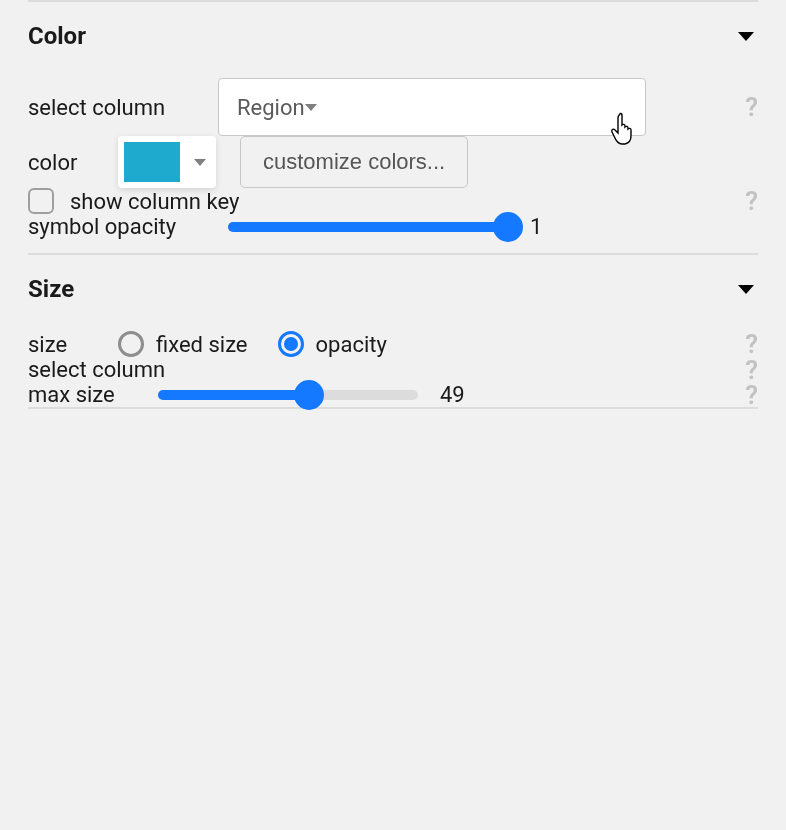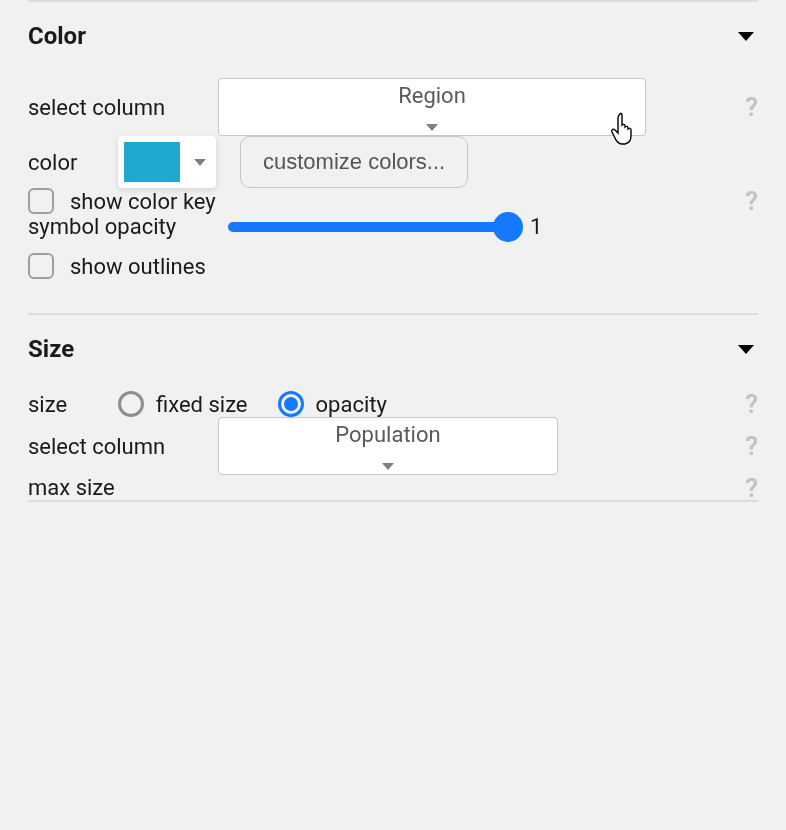--- a/index.html
+++ b/index.html
@@ -49,29 +49,27 @@
       width: 190px;
       color: #1a1a1a;
       flex-shrink: 0;
     }
     .label-short { width: 90px; }
     .label-size { width: 90px; }
     .select {
       position: relative;
       display: flex;
       align-items: center;
-      justify-content: space-between;
       height: 58px;
       padding: 4px 18px;
       background: #ffffff;
       border: 1px solid #c8c8c8;
       border-radius: 4px;
       color: #5b5b5b;
       cursor: pointer;
-      flex-direction: column;
     }
     .select-wide { width: 428px; }
     .select-mid { width: 340px; }
     .dropdown-caret {
       width: 0; height: 0;
       border-left: 6px solid transparent;
       border-right: 6px solid transparent;
       border-top: 7px solid #808080;
     }
     .color-swatch-btn {
@@ -86,21 +84,21 @@
     .swatch {
       width: 56px;
       height: 40px;
       background: #1eaace;
       margin-right: 14px;
     }
     .customize-btn {
       margin-left: 24px;
       padding: 14px 22px;
       border: 1px solid #c6c6c6;
-      border-radius: 10px;
+      border-radius: 5px;
       color: #555;
       background: transparent;
       cursor: pointer;
       font-size: 22px;
       line-height:1;
     }
     .checkbox {
       width: 26px;
       height: 26px;
       border: 2px solid #9e9e9e;
@@ -201,39 +199,35 @@
     <span class="label label-short">color</span>
     <div class="color-swatch-btn">
       <div class="swatch"></div>
       <span class="dropdown-caret"></span>
     </div>
     <button class="customize-btn">customize colors...</button>
   </div>
 
   <div class="row">
     <div class="checkbox"></div>
-    <span>show color key</span>
+    <span>show column key</span>
     <span class="help-q">?</span>
   </div>
 
   <div class="row" style="margin-bottom:14px;">
     <span class="label" style="width:200px;">symbol opacity</span>
     <div class="slider-wrap">
       <div class="slider" style="width:280px;">
         <div class="slider-fill" style="width:100%;"></div>
         <div class="slider-thumb" style="left:100%;"></div>
       </div>
       <span class="slider-value">1</span>
     </div>
   </div>
 
-  <div class="row" style="margin-bottom:34px;">
-    <div class="checkbox"></div>
-    <span>show outlines</span>
-  </div>
 
   <hr class="section-divider">
 
   <div class="section-header">
     <span class="section-title">Size</span>
     <span class="chev-down">
       <svg viewBox="0 0 24 24" width="24" height="24">
           <path d="M4 8 L12 17 L20 8 Z" fill="#000"></path>
         </svg>
     </span>
@@ -245,26 +239,29 @@
     <span class="radio-label">fixed size</span>
     <div class="radio selected">
         <div class="dot"></div>
       </div>
     <span class="radio-label">opacity</span>
     <span class="help-q">?</span>
   </div>
 
   <div class="row">
     <span class="label">select column</span>
-    <div class="select select-mid">
-      <span>Population</span>
-      <span class="dropdown-caret"></span>
-    </div>
     <span class="help-q">?</span>
   </div>
 
   <div class="row" style="">
     <span class="label" style="width:130px;">max size</span>
+    <div class="slider-wrap">
+      <div class="slider" style="width:260px;">
+        <div class="slider-fill" style="width:58%;"></div>
+        <div class="slider-thumb" style="left:58%;"></div>
+      </div>
+      <span class="slider-value">49</span>
+    </div>
     <span class="help-q">?</span>
   </div>
 
   <hr class="section-divider">
 </div>
 
 </body></html>

